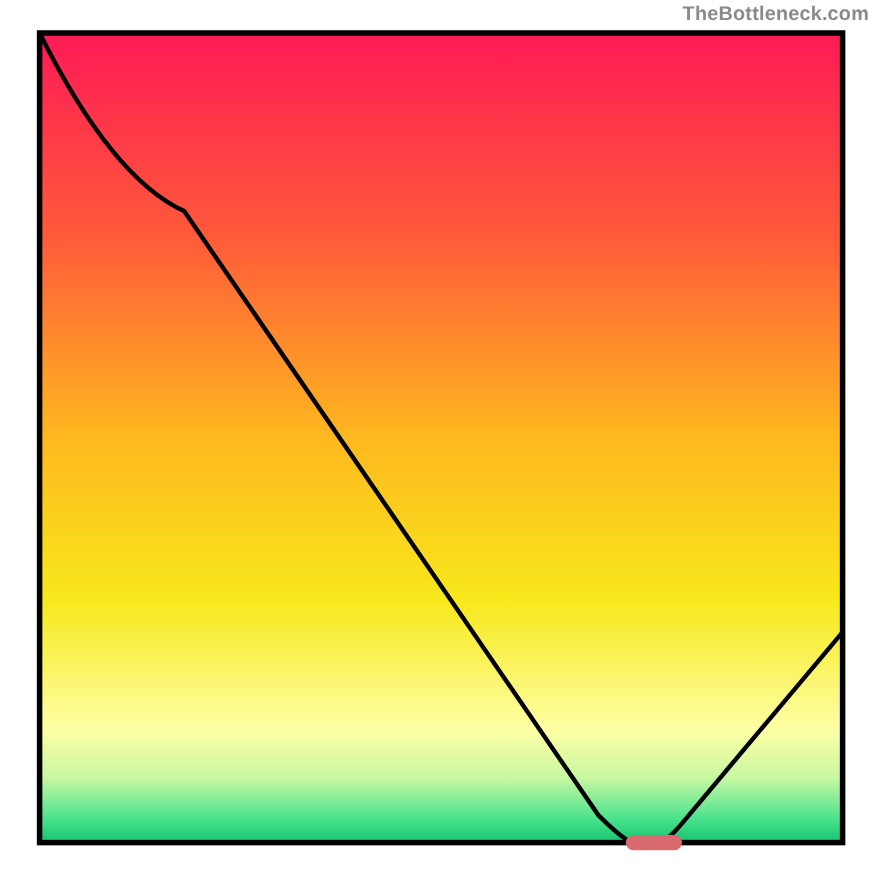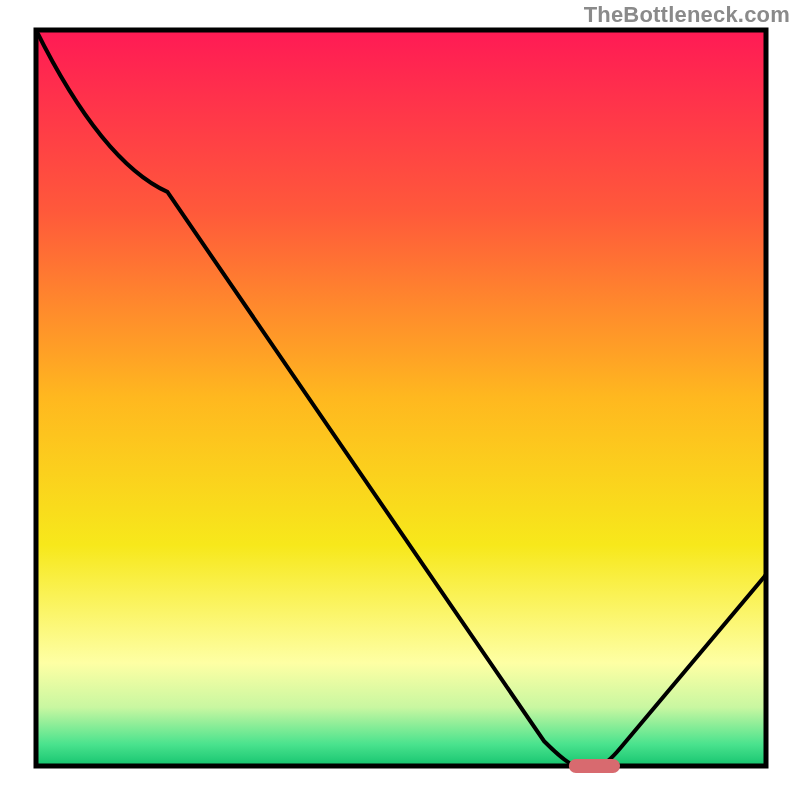--- a/index.html
+++ b/index.html
@@ -13,21 +13,21 @@
   .container {
     position: relative;
     width: 800px;
     height: 800px;
   }
   .watermark {
     position: absolute;
     top: 2px;
     right: 10px;
     font-family: Arial, Helvetica, sans-serif;
-    font-size: 22px;
+    font-size: 18px;
     font-weight: 600;
     color: #8a8a8a;
     letter-spacing: 0.2px;
   }
   svg {
     position: absolute;
     top: 0;
     left: 0;
   }
 </style>

